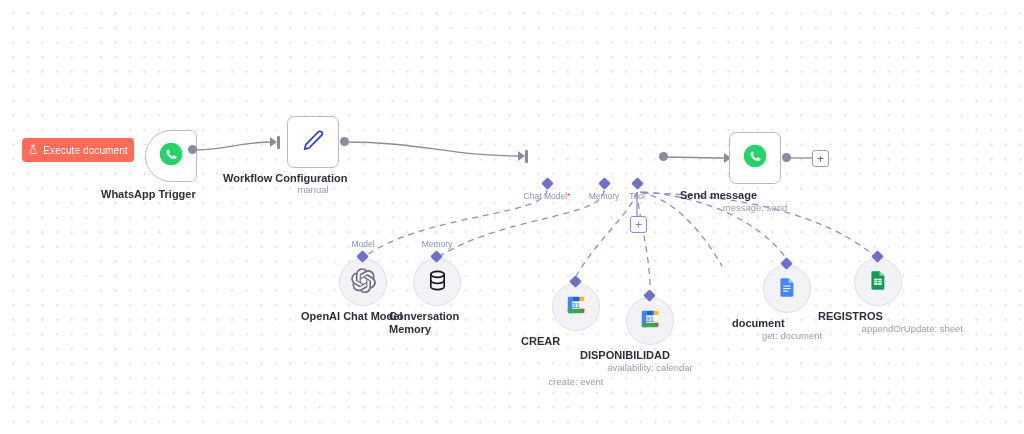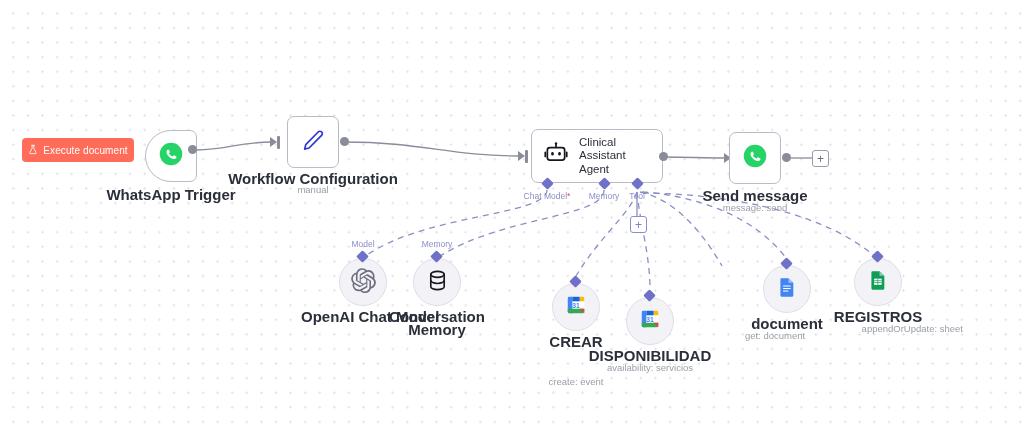--- a/index.html
+++ b/index.html
@@ -38,23 +38,23 @@
     border-radius: 7px;
     box-sizing: border-box;
     display: flex;
     align-items: center;
     justify-content: center;
   }
   .node-label {
     position: absolute;
     left: 50%;
     transform: translateX(-50%);
-    text-align: center;
+    text-align: left;
     color: #2b2f3a;
-    font-size: 15px;
+    font-size: 11px;
     font-weight: bold;
     white-space: nowrap;
     line-height: 13px;
   }
   .node-sub {
     position: absolute;
     left: 50%;
     transform: translateX(-50%);
     text-align: center;
     color: #9a9da8;
@@ -245,36 +245,20 @@
         </svg>
       </span>
     </div>
     <div class="node-label" style="top:56px; width:180px;">Workflow Configuration</div>
     <div class="node-sub" style="top:68px; width:180px;">manual</div>
   </div>
   <div class="out-dot" style="left:340px; top:137px;"></div>
 
   <div class="in-bar" style="left:525px; top:150px;"></div>
   <div class="in-arrow" style="left:518px; top:151px;"></div>
-  <div class="node" id="agent-node" style="left:531px; top:129px;">
-    <div class="node-box">
-      <span class="icn">
-        <svg width="26" height="26" viewBox="0 0 24 24" fill="none" stroke="#16181d" stroke-width="1.6" stroke-linecap="round" stroke-linejoin="round">
-          <path d="M12 3.2v2.4"></path>
-          <circle cx="12" cy="2.3" r="1.1" fill="#16181d" stroke="none"></circle>
-          <rect x="4" y="6.2" width="16" height="11.5" rx="2.4"></rect>
-          <rect x="7.6" y="10.2" width="2.3" height="3.2" rx="1.1" fill="#16181d" stroke="none"></rect>
-          <rect x="14.1" y="10.2" width="2.3" height="3.2" rx="1.1" fill="#16181d" stroke="none"></rect>
-          <path d="M2.1 10.6v3.6M21.9 10.6v3.6"></path>
-        </svg>
-      </span>
-      <span class="agent-title">Clinical Assistant
-Agent</span>
-    </div>
-  </div>
   <div class="out-dot" style="left:659px; top:152px;"></div>
 
   <div class="diamond" style="left:543px; top:179px;"></div>
   <div class="port-label" style="left:547px; top:191px;text-align:right;">
     <span>Chat Model</span><span class="req">*</span>
   </div>
 
   <div class="diamond" style="left:600px; top:179px;"></div>
   <div class="port-label" style="left:604px; top:191px;">Memory</div>
 
@@ -357,39 +341,39 @@
           <path fill="#4285F4" d="M3 4.6A1.6 1.6 0 0 1 4.6 3H8v18H4.6A1.6 1.6 0 0 1 3 19.4z"></path>
           <path fill="#34A853" d="M3 16h18v3.4A1.6 1.6 0 0 1 19.4 21H4.6A1.6 1.6 0 0 1 3 19.4z"></path>
           <path fill="#FBBC04" d="M16 3h3.4A1.6 1.6 0 0 1 21 4.6V8h-5z"></path>
           <path fill="#EA4335" d="M16 16h5v5z"></path>
           <path fill="#1967D2" d="M8 3h8v5H8z"></path>
           <text x="12" y="15.2" font-family="Liberation Sans, sans-serif" font-size="7.5" font-weight="bold" fill="#4285F4" text-anchor="middle">31</text>
         </svg>
       </span>
     </div>
     <div class="node-label" style="top:52px; width:140px; left:24px;">DISPONIBILIDAD</div>
-    <div class="node-sub" style="top:65px; width:160px; left:24px;">availability: servicios</div>
+    <div class="node-sub" style="top:65px; width:160px; left:24px;">availability: calendar</div>
   </div>
 
 
   <div class="subnode" id="sn-servicios" style="left:763px; top:265px;">
     <div class="diamond" style="left:19px; top:-6px;"></div>
     <div class="circle">
       <span class="icn">
         <svg width="20" height="20" viewBox="0 0 24 24">
           <path fill="#4285F4" d="M5.5 1.4h8.3L19.6 7v15.2a1.4 1.4 0 0 1-1.4 1.4H5.5a1.4 1.4 0 0 1-1.4-1.4V2.8a1.4 1.4 0 0 1 1.4-1.4z"></path>
           <path fill="#A1C2FA" d="M13.8 1.4 19.6 7h-5.8z"></path>
           <rect x="7.3" y="10.2" width="9" height="1.25" fill="#ffffff"></rect>
           <rect x="7.3" y="13.2" width="9" height="1.25" fill="#ffffff"></rect>
           <rect x="7.3" y="16.2" width="6.2" height="1.25" fill="#ffffff"></rect>
         </svg>
       </span>
     </div>
     <div class="node-label" style="top:52px; width:110px; left:24px;">document</div>
-    <div class="node-sub" style="top:65px; width:130px; left:12px;">get: document</div>
+    <div class="node-sub" style="top:65px; width:130px; left:29px;">get: document</div>
   </div>
 
   <div class="subnode" id="sn-registros" style="left:854px; top:258px;">
     <div class="diamond" style="left:19px; top:-6px;"></div>
     <div class="circle">
       <span class="icn">
         <svg width="20" height="20" viewBox="0 0 24 24">
           <path fill="#0F9D58" d="M5.5 1.4h8.3L19.6 7v15.2a1.4 1.4 0 0 1-1.4 1.4H5.5a1.4 1.4 0 0 1-1.4-1.4V2.8a1.4 1.4 0 0 1 1.4-1.4z"></path>
           <path fill="#87CEAC" d="M13.8 1.4 19.6 7h-5.8z"></path>
           <rect x="7.4" y="10.4" width="9" height="7.4" fill="#ffffff"></rect>

